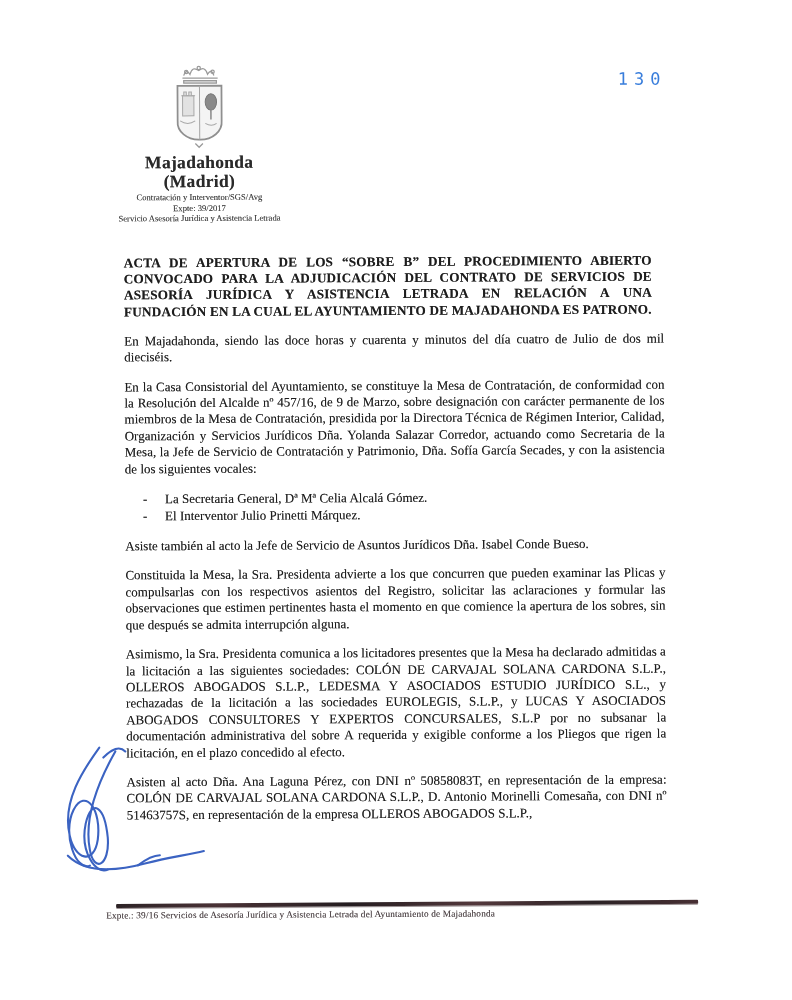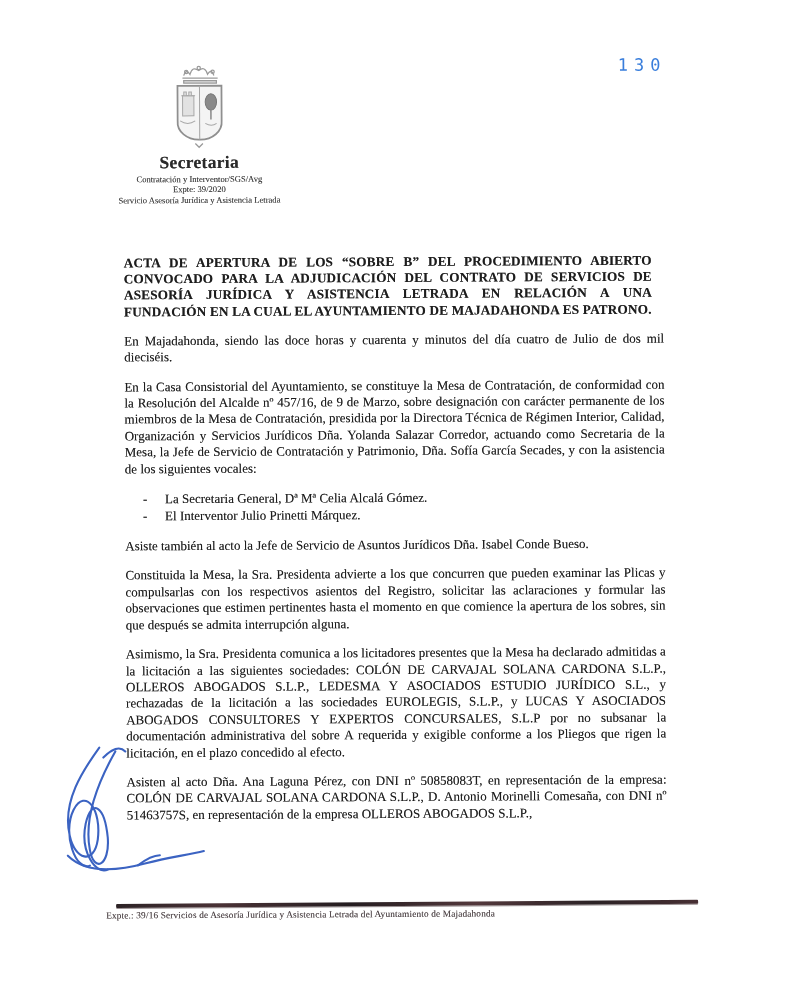--- a/index.html
+++ b/index.html
@@ -32,21 +32,21 @@
   }
   .dept-line{
     font-size:8.6px;
     line-height:10.5px;
     color:#3a3a3a;
     text-shadow:0 0 0.4px rgba(40,40,40,0.45);
   }
   .dept-block{margin-top:2px;}
   
   .page-number{
-    position:absolute;left:620px;top:56px;
+    position:absolute;left:620px;top:70px;
     font-family:"DejaVu Sans Mono",monospace;
     font-size:17px;
     letter-spacing:6px;
     color:#2470d8;
     opacity:0.9;
   }
   
   .body-text{
     position:absolute;left:125px;top:254px;width:540px;
     font-size:13px;
@@ -125,24 +125,25 @@
         <path d="M16,26 h11 M18,23 h2 v3 h-2 z M22,23 h2 v3 h-2 z"></path>
         <path d="M15,46 q6,4 12,0" fill="none"></path>
       </g>
 
       <ellipse cx="39.5" cy="31" rx="4.5" ry="6.5" fill="#8a8a8a" stroke="#777" stroke-width="0.8"></ellipse>
       <path d="M39.5,37 v8" stroke="#888" stroke-width="1.2"></path>
       <path d="M35,48 q5,3 9,0" stroke="#a8a8a8" fill="none" stroke-width="0.8"></path>
 
       <path d="M27,64 l3,3 l3,-3" stroke="#9a9a9a" fill="none" stroke-width="1"></path>
     </svg>
-    <div class="org-line">Secretaria</div>
+    <div class="org-line">Majadahonda</div>
+    <div class="org-line">(Madrid)</div>
     <div class="dept-block">
       <div class="dept-line">Contratación y Interventor/SGS/Avg</div>
-      <div class="dept-line">Expte: 39/2020</div>
+      <div class="dept-line">Expte: 39/2017</div>
       <div class="dept-line">Servicio Asesoría Jurídica y Asistencia Letrada</div>
     </div>
   </header>
 
   <div class="page-number">130</div>
 
   <main class="body-text">
     <p class="doc-title">ACTA DE APERTURA DE LOS “SOBRE B” DEL PROCEDIMIENTO ABIERTO CONVOCADO PARA LA ADJUDICACIÓN DEL CONTRATO DE SERVICIOS DE ASESORÍA JURÍDICA Y ASISTENCIA LETRADA EN RELACIÓN A UNA FUNDACIÓN EN LA CUAL EL AYUNTAMIENTO DE MAJADAHONDA ES PATRONO.</p>
 
     <p>En Majadahonda, siendo las doce horas y cuarenta y minutos del día cuatro de Julio de dos mil dieciséis.</p>

